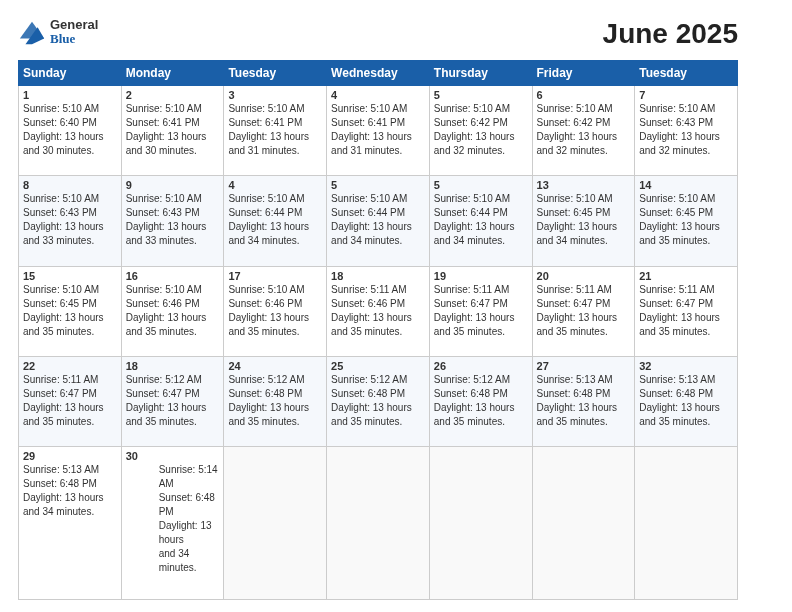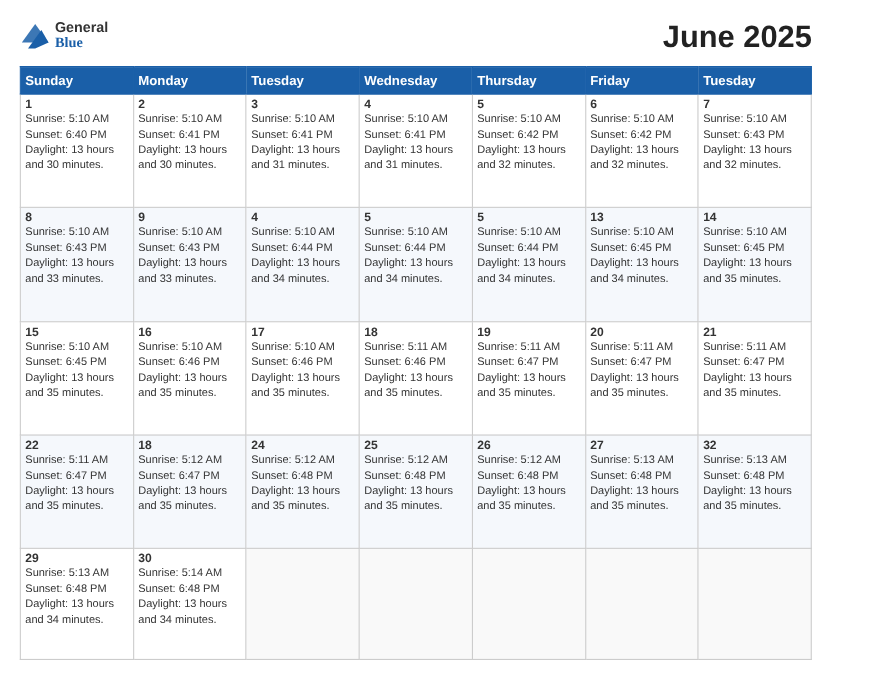--- a/index.html
+++ b/index.html
@@ -339,21 +339,21 @@
         <tr class="last-row">
           <td>
             <span class="day-num">29</span>
             <div class="day-info" style="white-space: pre-line;">Sunrise: 5:13 AM
 Sunset: 6:48 PM
 Daylight: 13 hours
 and 34 minutes.</div>
           </td>
           <td>
             <span class="day-num">30</span>
-            <div class="day-info" style="white-space: pre-line;">Sunrise: 5:14 AM
+            <div class="day-info" style="white-space: pre-line; margin-left: 33px;">Sunrise: 5:14 AM
 Sunset: 6:48 PM
 Daylight: 13 hours
 and 34 minutes.</div>
           </td>
           <td class="empty-cell"></td>
           <td class="empty-cell"></td>
           <td class="empty-cell"></td>
           <td class="empty-cell"></td>
           <td class="empty-cell"></td>
         </tr>

